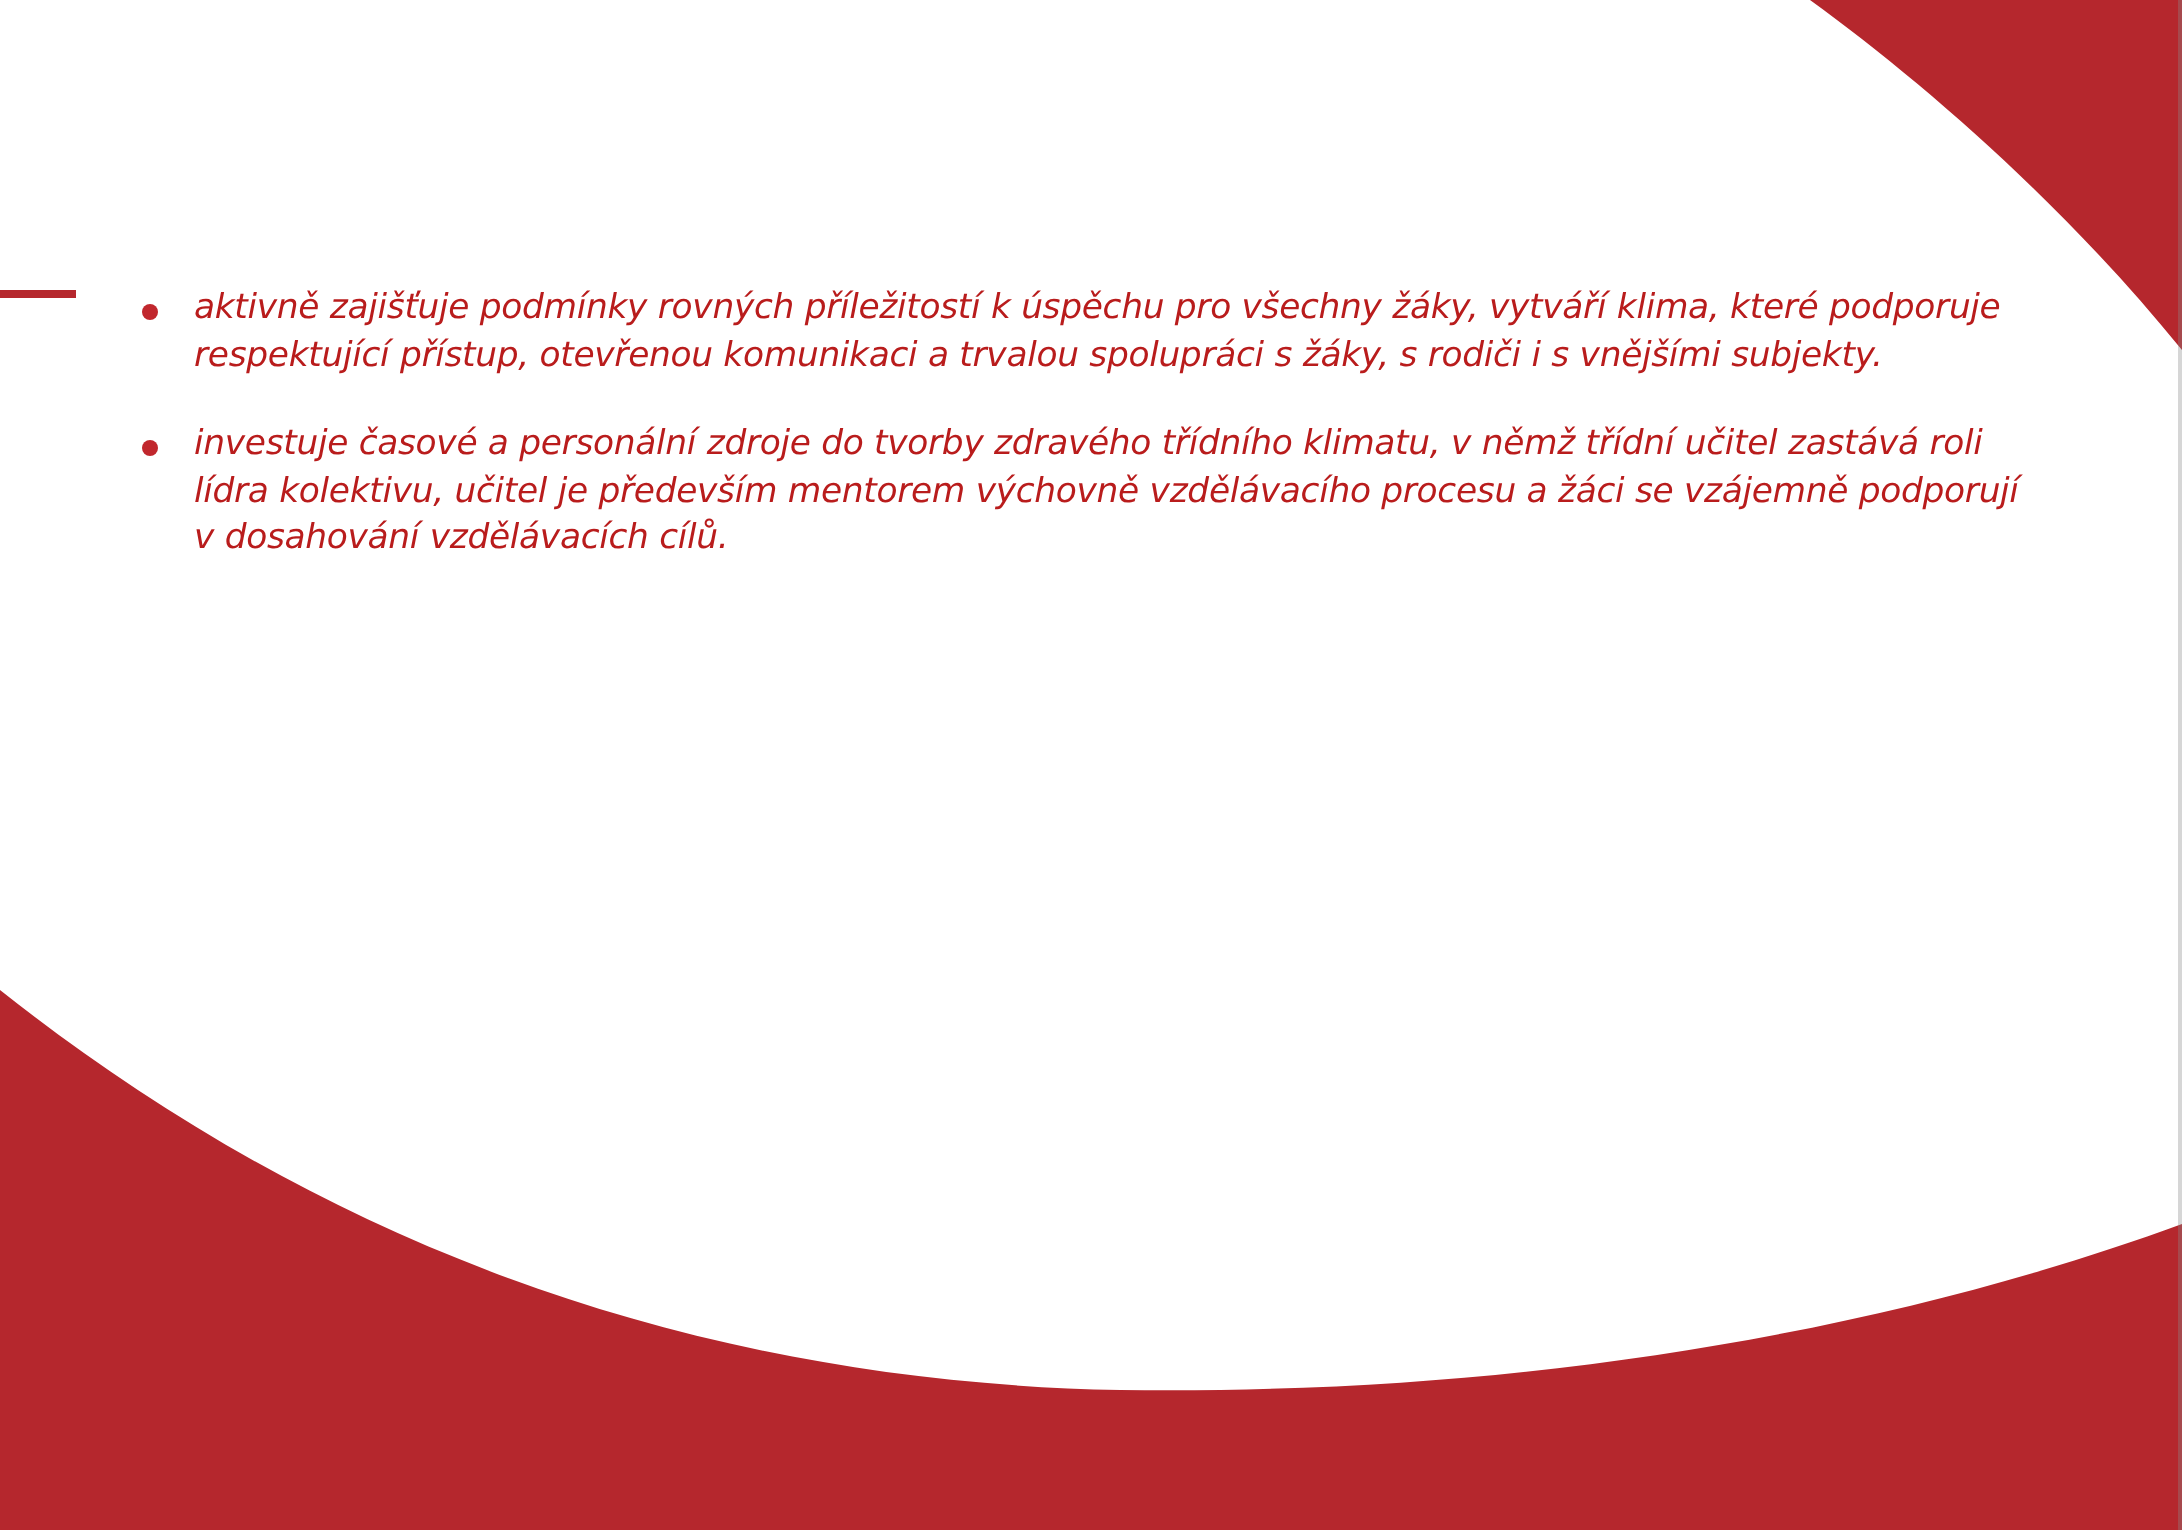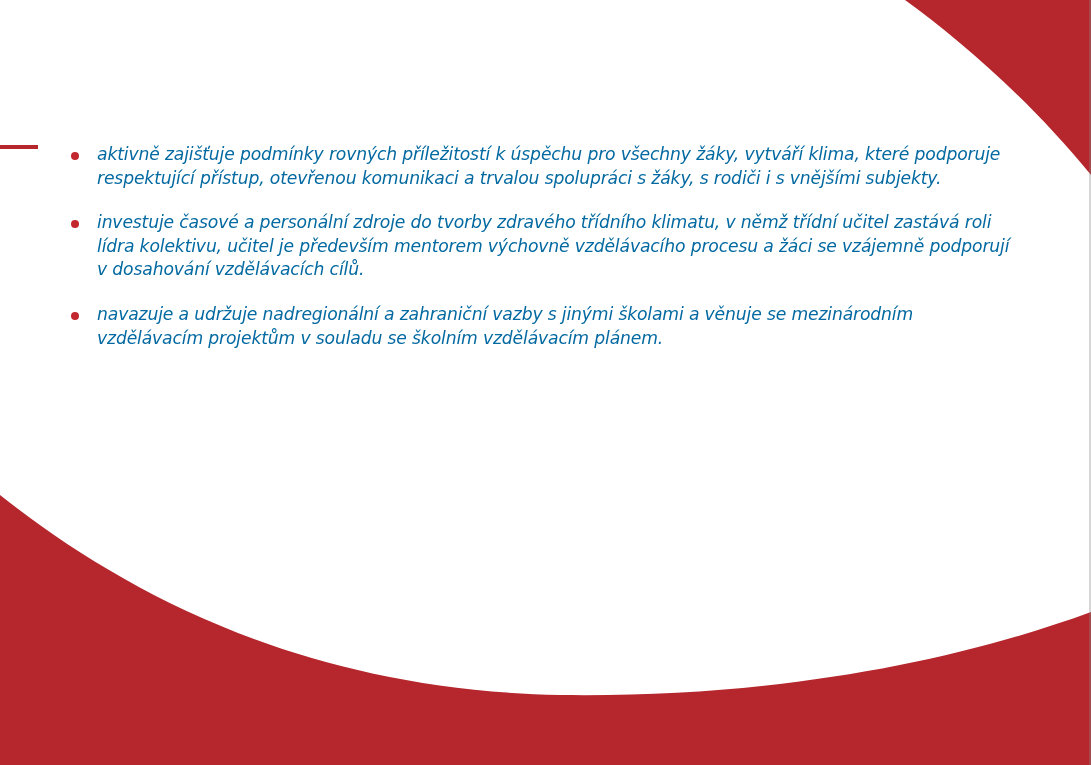--- a/index.html
+++ b/index.html
@@ -53,21 +53,21 @@
       margin: 0;
       padding: 0;
     }
     li.bullet-item {
       position: relative;
       padding-left: 27px;
       margin-bottom: 21px;
       font-style: italic;
       font-size: 17.2px;
       line-height: 23.6px;
-      color: #0369a1;
+      color: #b91c1c;
       letter-spacing: -0.15px;
     }
     .bullet-dot {
       position: absolute;
       left: 1px;
       top: 9px;
       width: 8px;
       height: 8px;
       border-radius: 50%;
       background: #c1272d;
@@ -88,18 +88,14 @@
 <div class="content">
   <ul class="bullets">
     <li class="bullet-item">
       <span class="bullet-dot"></span>
       <span>aktivně zajišťuje podmínky rovných příležitostí k úspěchu pro všechny žáky, vytváří klima, které podporuje respektující přístup, otevřenou komunikaci a trvalou spolupráci s žáky, s rodiči i s vnějšími subjekty.</span>
     </li>
     <li class="bullet-item">
       <span class="bullet-dot"></span>
       <span>investuje časové a personální zdroje  do tvorby zdravého třídního klimatu, v němž třídní učitel zastává roli lídra kolektivu, učitel je především mentorem výchovně vzdělávacího procesu a žáci se vzájemně podporují v dosahování vzdělávacích cílů.</span>
     </li>
-    <li class="bullet-item">
-      <span class="bullet-dot"></span>
-      <span>navazuje a udržuje nadregionální a zahraniční vazby s jinými školami a věnuje se mezinárodním vzdělávacím projektům v souladu se školním vzdělávacím plánem.</span>
-    </li>
   </ul>
 </div>
 
 </body></html>

